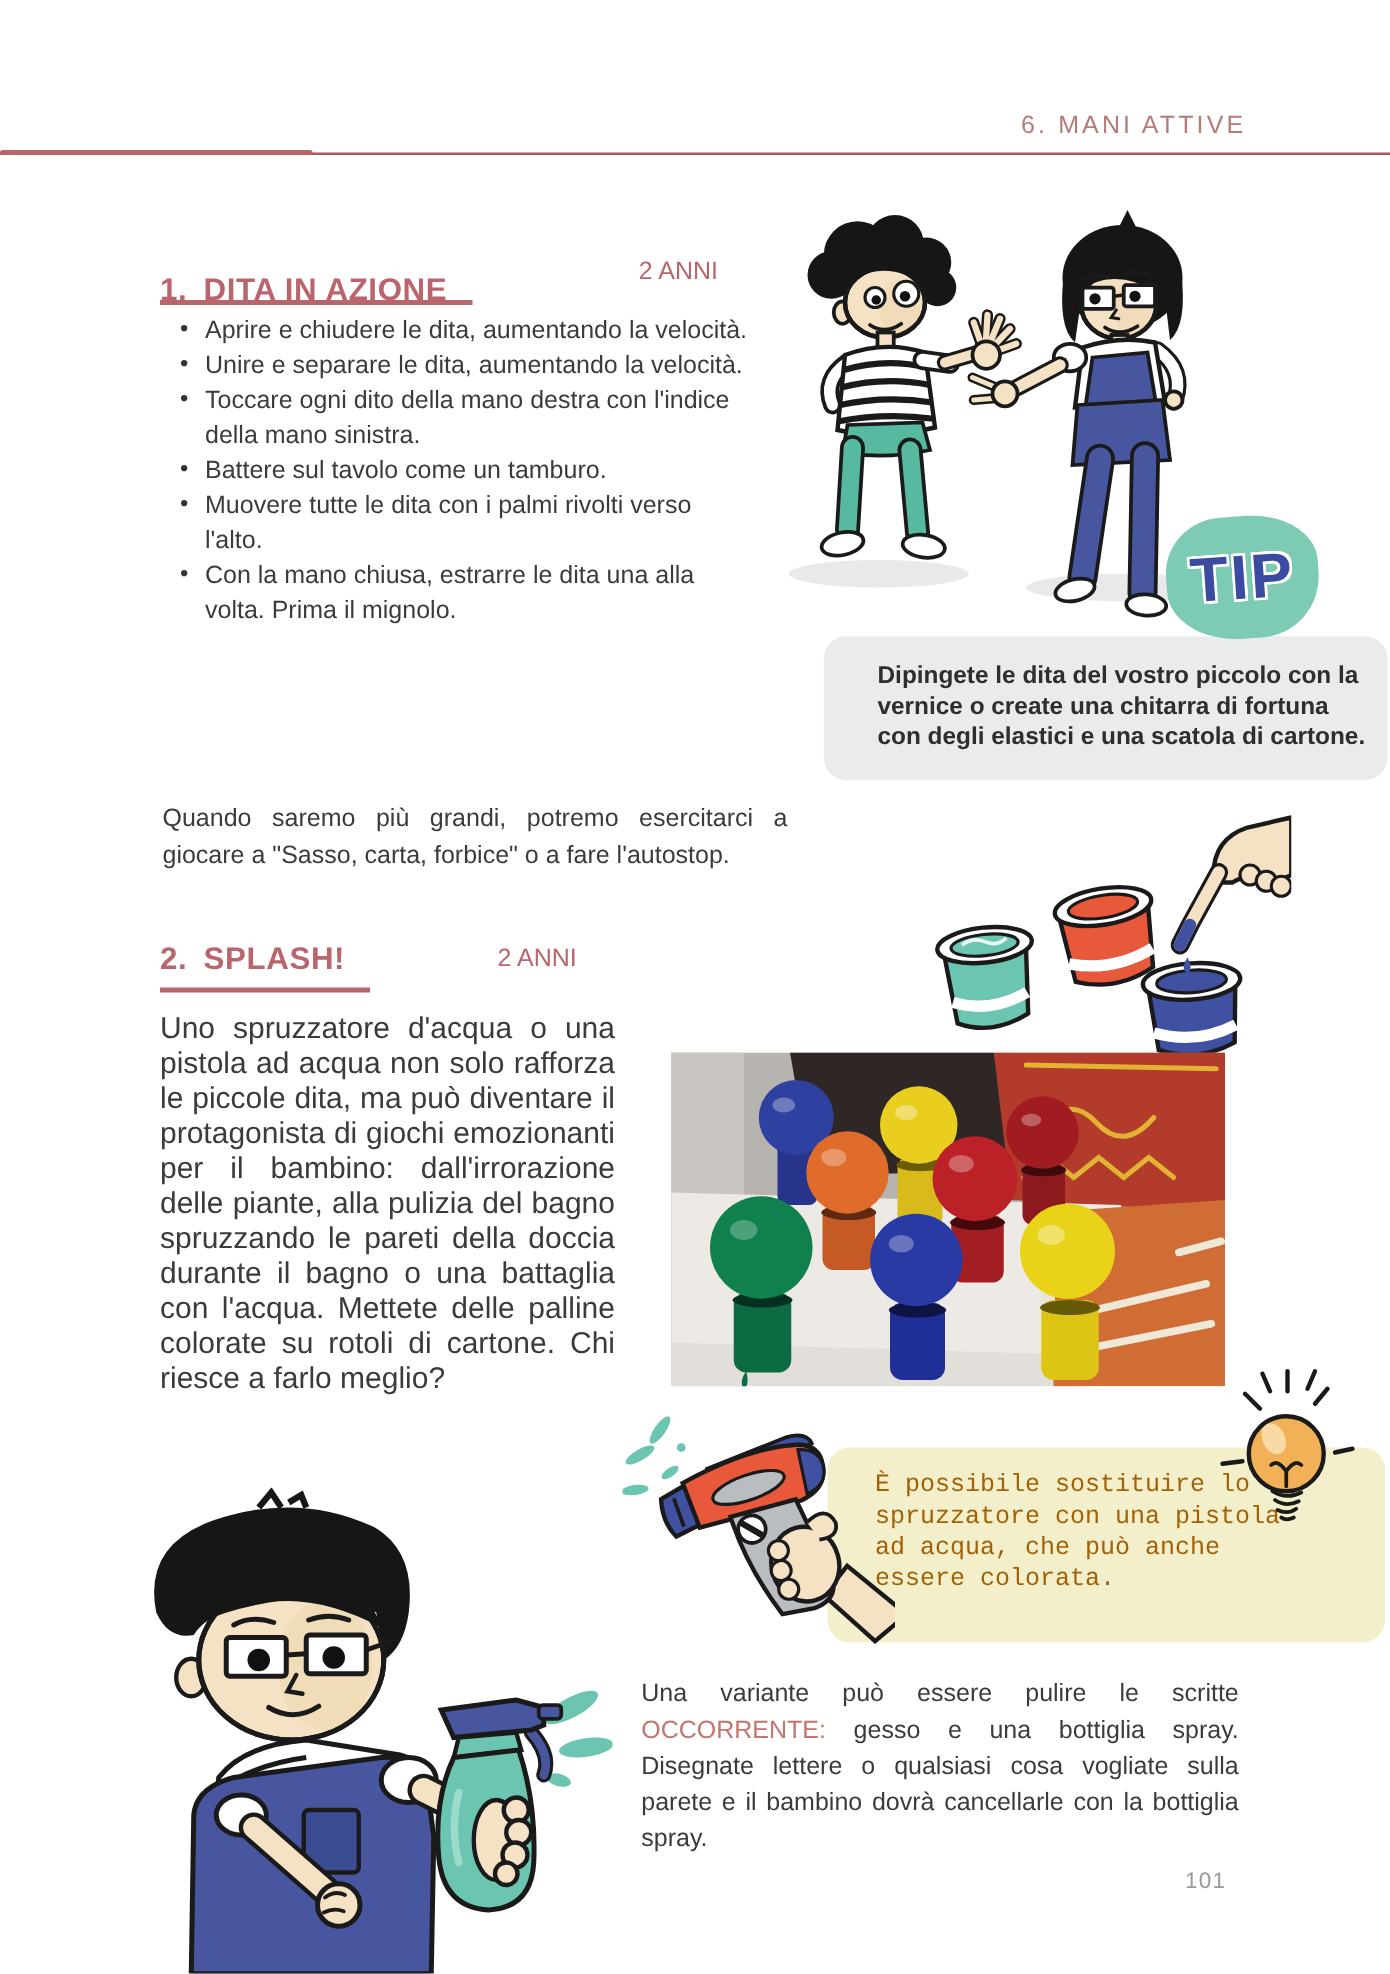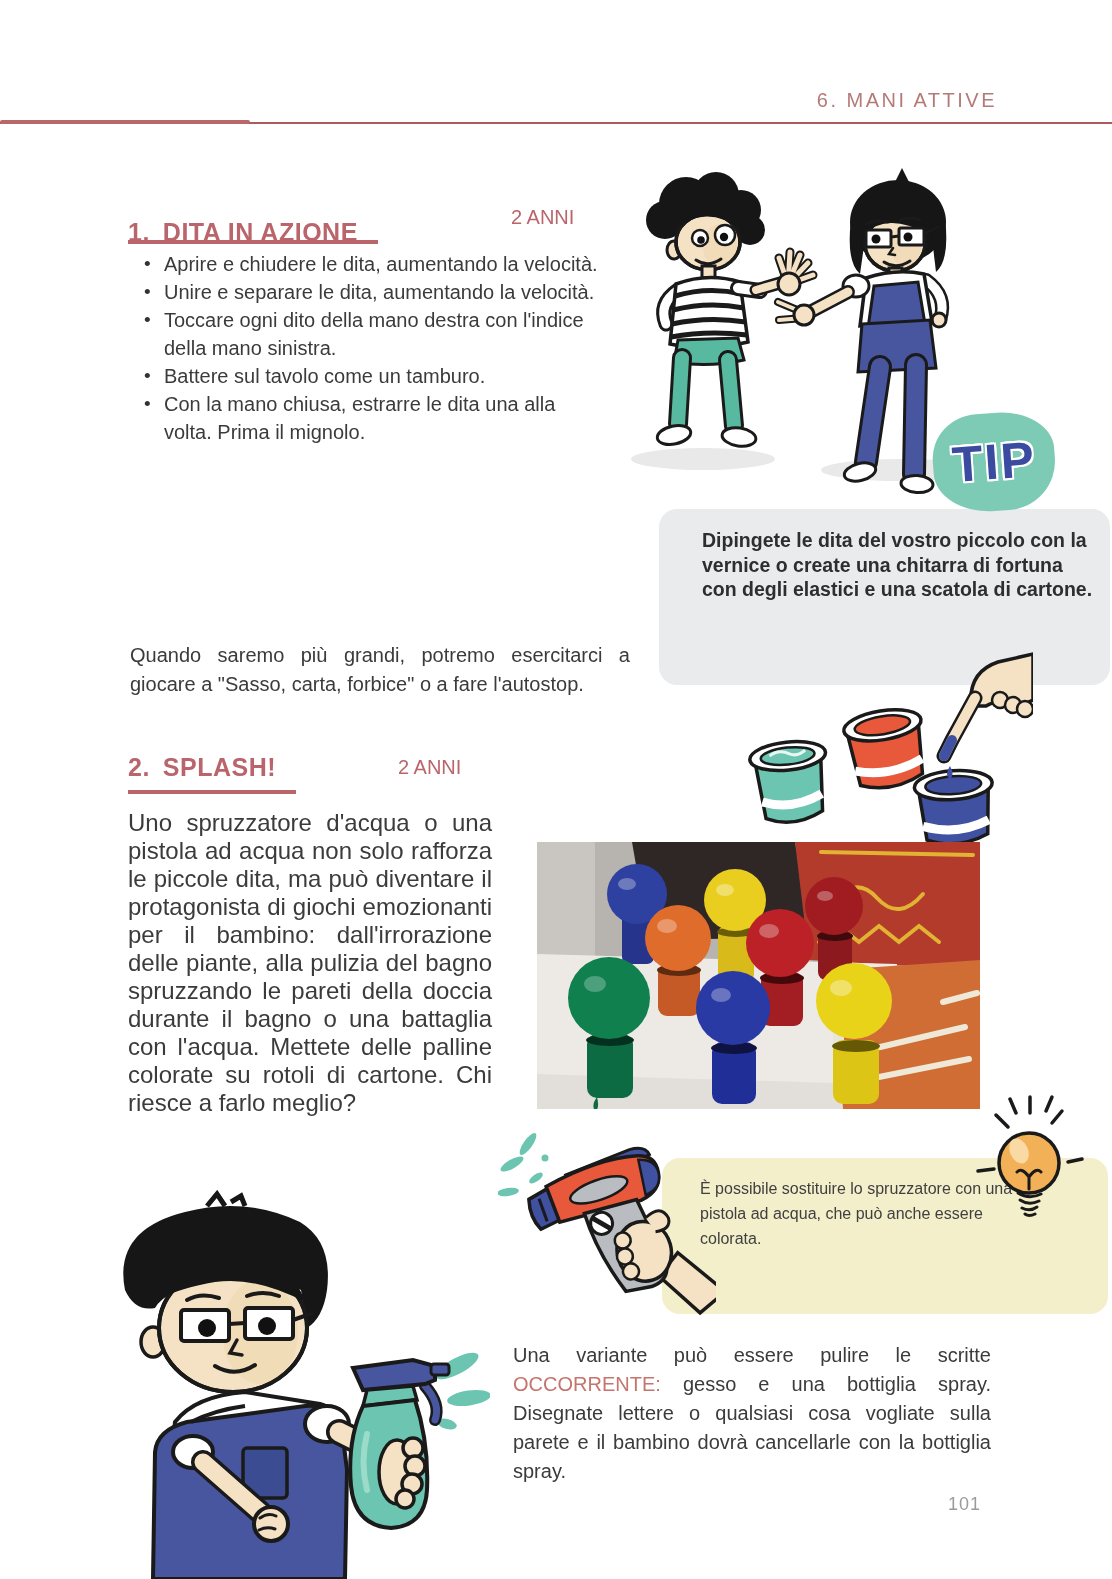--- a/index.html
+++ b/index.html
@@ -15,21 +15,21 @@
   .underline{height:4px;background:#b9656b;}
   .age{font-size:20px;color:#b9656b;}
   ul.bullets{list-style:none;margin:0;padding:0;width:462px;font-size:20px;line-height:28px;}
   ul.bullets li{position:relative;padding-left:23px;}
   ul.bullets li::before{content:"•";position:absolute;left:3px;top:0;font-size:19px;color:#333;}
   .body-text{font-size:24px;line-height:28px;text-align:justify;}
   .closing{font-size:20px;line-height:29px;text-align:justify;}
   .graybox{background:#e9ebed;border-radius:18px;}
   .graybox p{margin:19px 0 0 43px;width:392px;font-size:19.5px;font-weight:bold;line-height:24.5px;color:#2e2e2e;}
   .yellowbox{background:#f4efcb;border-radius:18px;}
-  .yellowbox p{margin:18px 0 0 38px;width:330px;font-size:16px;line-height:25px;color:#404040;}
+  .yellowbox p{margin:18px 0 0 38px;width:330px;font-size:20px;line-height:25px;color:#a16207;font-family:Liberation Mono, monospace;}
   .tipbadge{width:122px;height:98px;background:#7ecbb5;border-radius:38% 45% 40% 48% / 45% 40% 50% 42%;
             transform:rotate(-4deg);display:flex;align-items:center;justify-content:center;
             font-size:50px;font-weight:bold;color:#3b4ba0;letter-spacing:2px;
             text-shadow:2px 2px 0 #fff,-2px -2px 0 #fff,2px -2px 0 #fff,-2px 2px 0 #fff,0 2px 0 #fff,0 -2px 0 #fff;}
   .variant{font-size:20px;line-height:29px;text-align:justify;}
   .hl{color:#c4756d;}
   .pagenum{font-size:18px;color:#9b9b9b;letter-spacing:1px;}
   svg{display:block;}
 </style>
 </head>
@@ -45,20 +45,21 @@
     <span class="num">1.</span><span>DITA IN AZIONE</span>
   </div>
   <div class="abs underline" style="left:128px;top:240px;width:250px;"></div>
   <div class="abs age" style="left:511px;top:206px;">2 ANNI</div>
 
   <ul class="abs bullets" style="left:141px;top:250px;">
     <li>Aprire e chiudere le dita, aumentando la velocità.</li>
     <li>Unire e separare le dita, aumentando la velocità.</li>
     <li>Toccare ogni dito della mano destra con l'indice della mano sinistra.</li>
     <li>Battere sul tavolo come un tamburo.</li>
+    <li>Muovere tutte le dita con i palmi rivolti verso l'alto.</li>
     <li>Con la mano chiusa, estrarre le dita una alla volta. Prima il mignolo.</li>
   </ul>
 
   <p class="abs closing" style="left:130px;top:641px;width:500px;">Quando saremo più grandi, potremo esercitarci a giocare a "Sasso, carta, forbice" o a fare l'autostop.</p>
 
   <svg class="abs" style="left:598px;top:162px;" width="430" height="345" viewBox="0 0 430 345">
     <ellipse cx="105" cy="297" rx="72" ry="11" fill="#e9e9e9"></ellipse>
     <ellipse cx="303" cy="308" rx="80" ry="11" fill="#e9e9e9"></ellipse>
 
     <g>
@@ -156,21 +157,21 @@
       <circle cx="206" cy="153" r="10" fill="#f5e2c4" stroke="#1a1a1a" stroke-width="3"></circle>
       <path d="M282,205 L268,300" stroke="#1a1a1a" stroke-width="24" stroke-linecap="round"></path>
       <path d="M282,205 L268,300" stroke="#47569f" stroke-width="18" stroke-linecap="round"></path>
       <path d="M318,203 L316,312" stroke="#1a1a1a" stroke-width="24" stroke-linecap="round"></path>
       <path d="M318,203 L316,312" stroke="#47569f" stroke-width="18" stroke-linecap="round"></path>
       <ellipse cx="262" cy="310" rx="16" ry="8.5" fill="#fff" stroke="#1a1a1a" stroke-width="3" transform="rotate(-14 262 310)"></ellipse>
       <ellipse cx="319" cy="322" rx="16" ry="8.5" fill="#fff" stroke="#1a1a1a" stroke-width="3" transform="rotate(4 319 322)"></ellipse>
     </g>
   </svg>
 
-  <div class="abs graybox" style="left:659px;top:509px;width:451px;height:176px;">
+  <div class="abs graybox" style="left:659px;top:509px;width:451px;height:115px;">
     <p>Dipingete le dita del vostro piccolo con la vernice o create una chitarra di fortuna con degli elastici e una scatola di cartone.</p>
   </div>
 
   <div class="abs tipbadge" style="left:933px;top:413px;">TIP</div>
 
   <svg class="abs" style="left:728px;top:648px;" width="305" height="210" viewBox="0 0 305 210">
     <g transform="rotate(-6 62 140)">
       <path d="M30,112 L35,168 Q62,181 92,166 L96,110 Z" fill="#6cc5b0" stroke="#1a1a1a" stroke-width="3.5"></path>
       <path d="M33,151 Q62,163 93,149" stroke="#fff" stroke-width="9" fill="none"></path>
       <ellipse cx="63" cy="108" rx="38" ry="14" fill="#fff" stroke="#1a1a1a" stroke-width="3.5"></ellipse>

